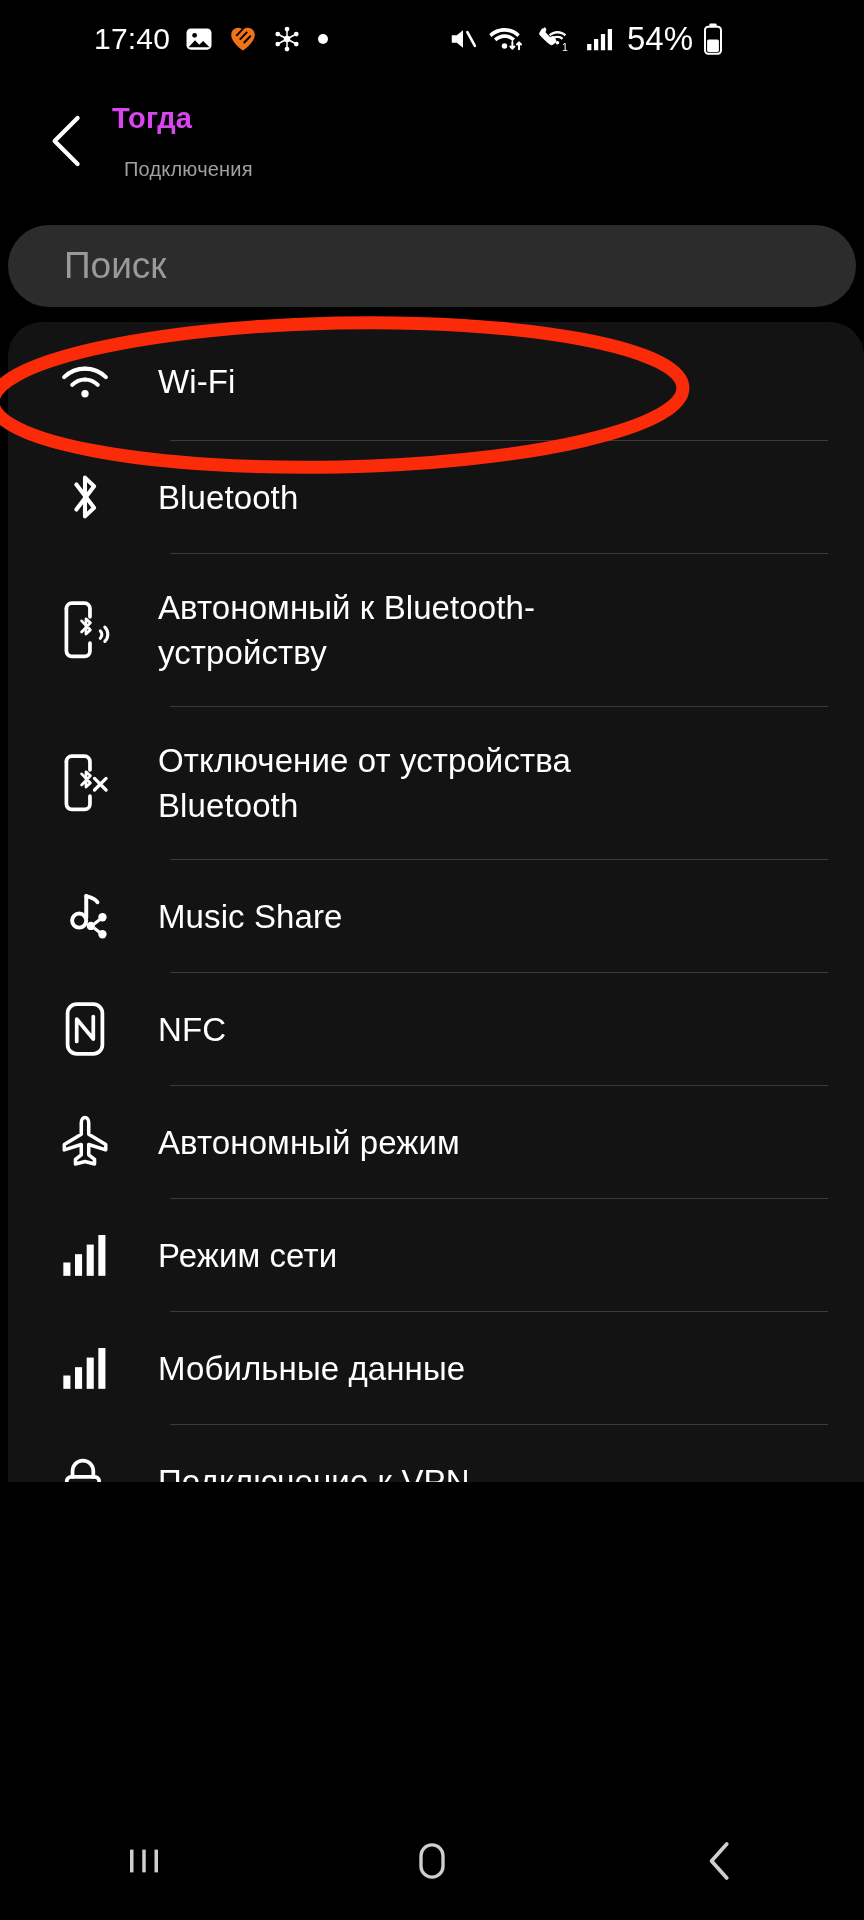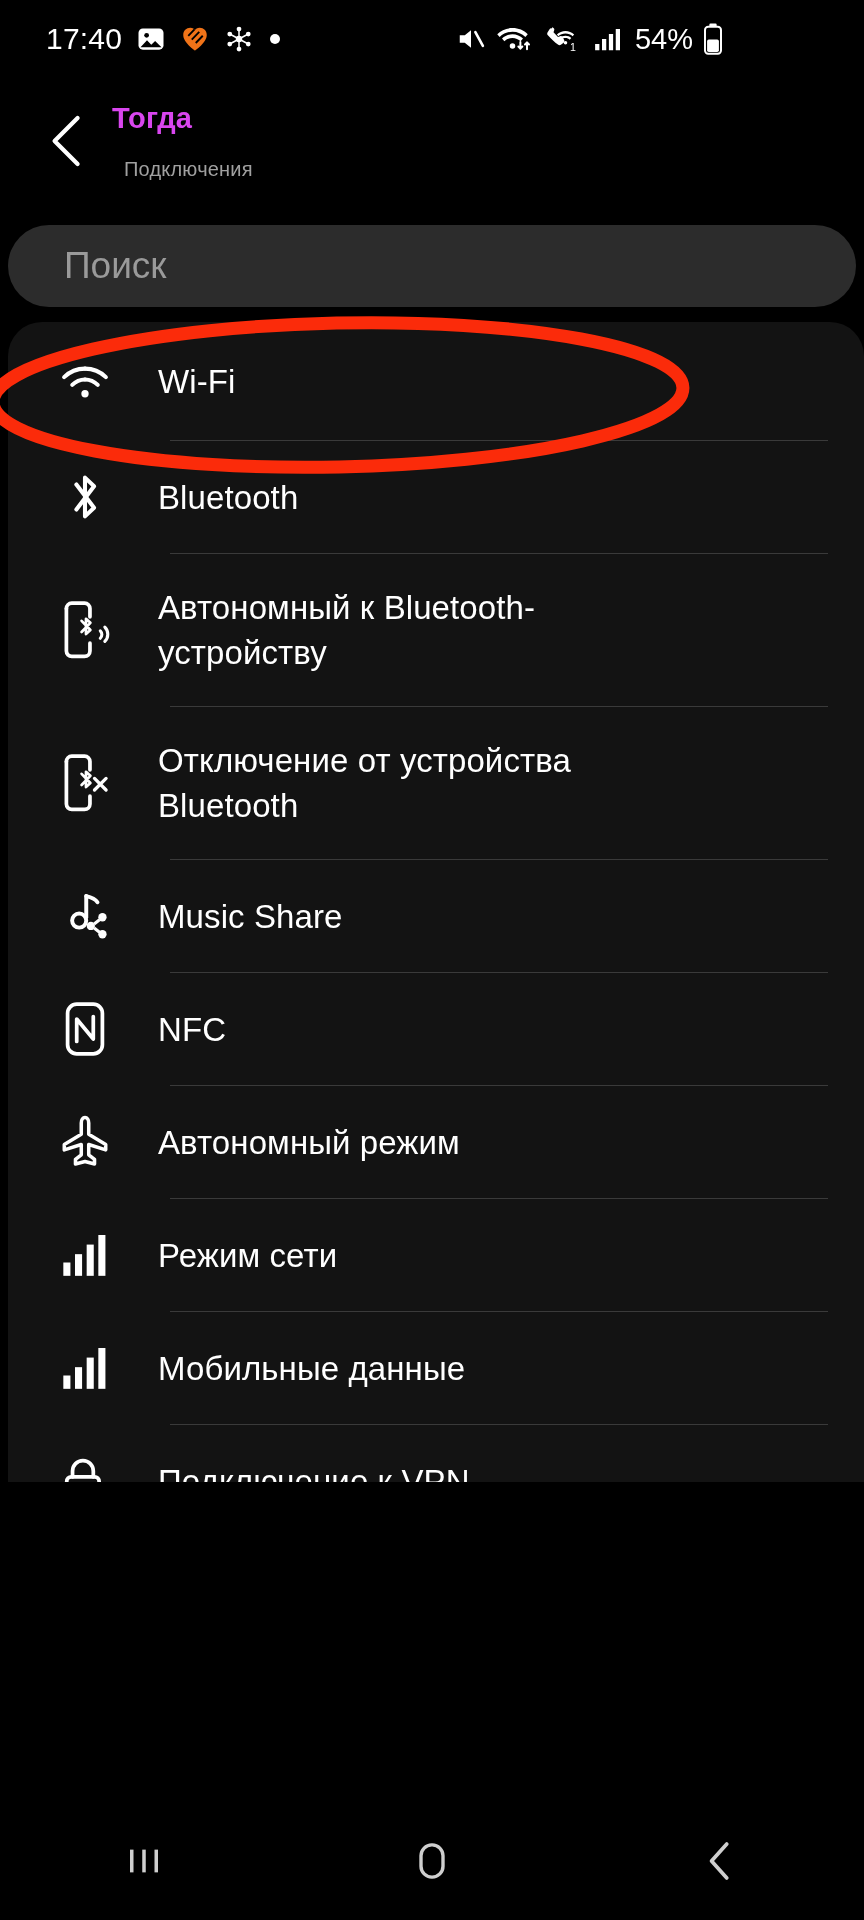--- a/index.html
+++ b/index.html
@@ -8,26 +8,26 @@
     background:#000;
     font-family:"Liberation Sans","DejaVu Sans",sans-serif;
     overflow:hidden;
   }
   #screen { position:relative; width:864px; height:1920px; background:#000; }
 
   
   .statusbar{
     position:absolute; left:0; top:0; width:760px; height:78px;
     display:flex; align-items:center; justify-content:space-between;
-    padding:0 36px 0 46px;
+    padding:0 36px 0 94px;
   }
   .sb-left{ display:flex; align-items:center; gap:14px; }
   .sb-right{ display:flex; align-items:center; gap:9px; }
   .sb-time{ color:#fff; font-size:30px; letter-spacing:.2px; }
-  .sb-pct{ color:#fff; font-size:29px; margin-left:4px; }
+  .sb-pct{ color:#fff; font-size:33px; margin-left:4px; }
   .ic{ display:inline-block; line-height:0; }
 
   
   .header{ position:absolute; left:0; top:96px; width:864px; height:110px; }
   .back-chev{ position:absolute; left:45px; top:18px; width:46px; height:54px; }
   .h-title{
     position:absolute; left:112px; top:6px;
     color:#d946ef; font-size:29px; font-weight:bold; letter-spacing:.2px;
   }
   .h-sub{

